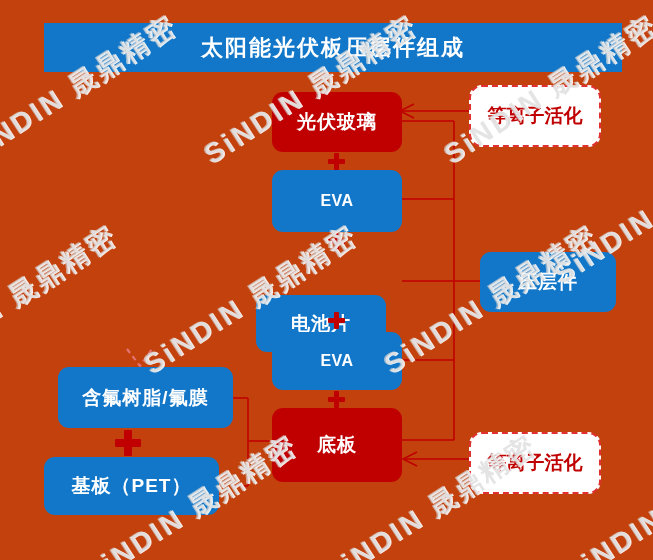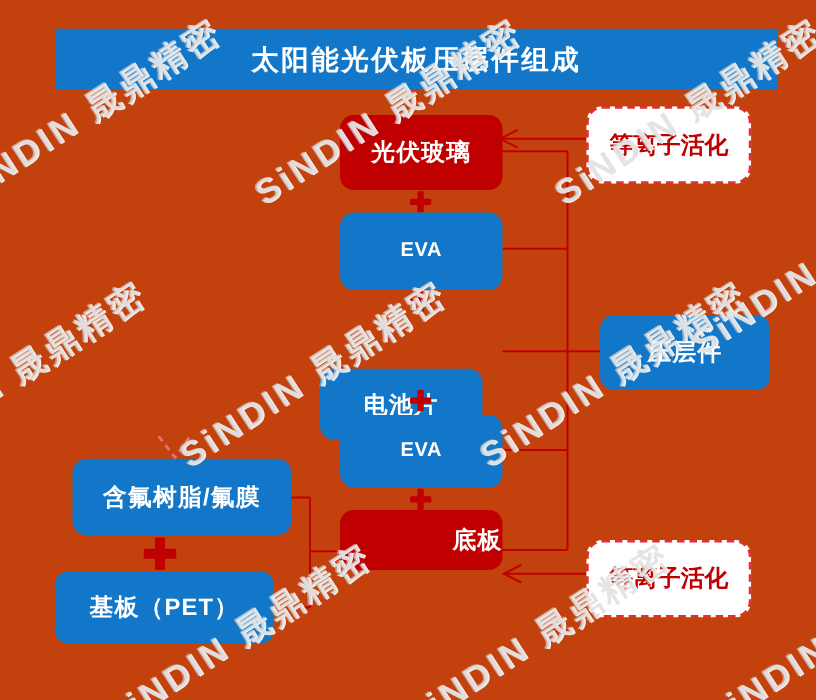--- a/index.html
+++ b/index.html
@@ -94,21 +94,21 @@
   </div>
   <div class="plus small" style="left:328px;top:233px;"></div>
   <div class="box blue cjk" style="left:256px;top:251px;width:130px;height:57px;margin-top:44px;">
     <span>电池片</span>
   </div>
   <div class="plus small" style="left:328px;top:312px;"></div>
   <div class="box blue lat" style="left:272px;top:332px;width:130px;height:58px;">
     <span>EVA</span>
   </div>
   <div class="plus small" style="left:328px;top:391px;"></div>
-  <div class="box red cjk" style="left:272px;top:408px;width:130px;height:48px;justify-content:flex-end;">
+  <div class="box red cjk" style="left:272px;top:408px;width:130px;height:74px;">
     <span>底板</span>
   </div>
 
   <div class="dashed-box" style="left:469px;top:85px;width:128px;height:58px;font-size:19px;">
     <span>等离子活化</span>
   </div>
   <div class="box blue cjk" style="left:480px;top:252px;width:136px;height:60px;">
     <span>压层件</span>
   </div>
   <div class="dashed-box" style="left:469px;top:432px;width:128px;height:58px;font-size:19px;">

